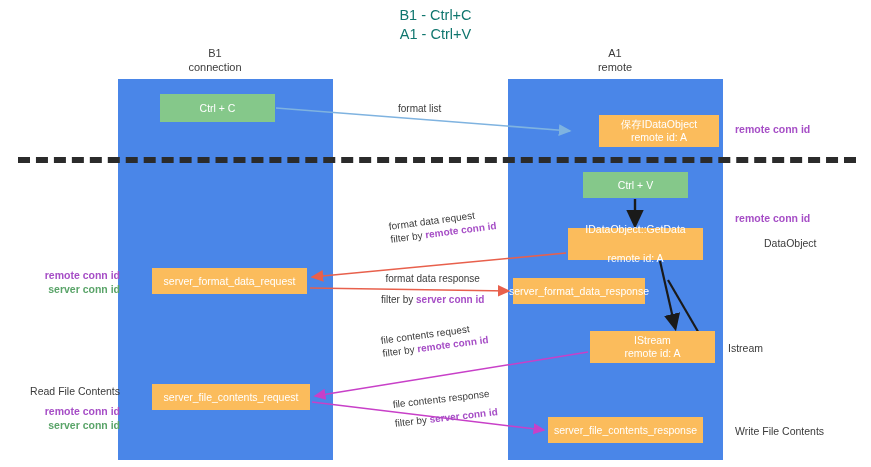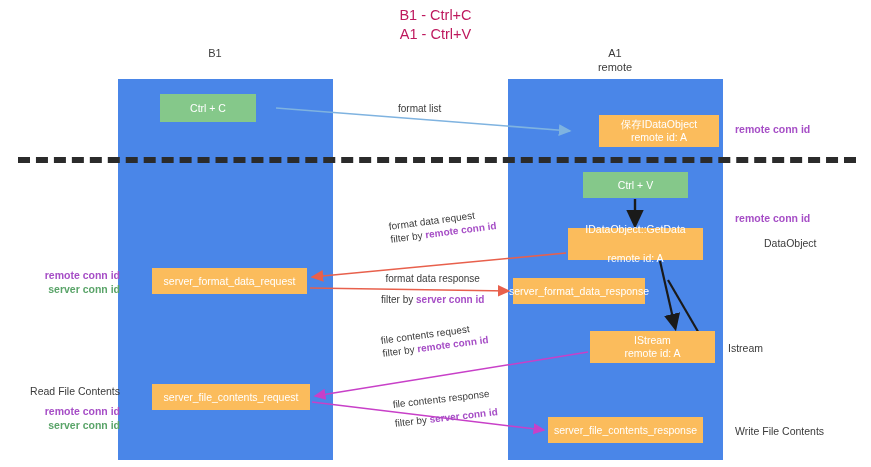--- a/index.html
+++ b/index.html
@@ -7,21 +7,21 @@
     font-family:"Liberation Sans","DejaVu Sans",sans-serif;
     width:871px;height:467px;position:relative;overflow:hidden;
     color:#3c3c3c;
   }
   #stage{position:absolute;left:0;top:0;width:871px;height:467px;}
   .abs{position:absolute;}
 
   
   #title{
     left:0;top:6px;width:871px;text-align:center;
-    font-size:14.5px;line-height:19px;color:#be185d;
+    font-size:14.5px;line-height:19px;color:#0f766e;
   }
 
   
   .col-head{
     font-size:11px;line-height:14px;text-align:center;color:#3b3b3b;
   }
   #head-b1{left:155px;top:46px;width:120px;}
   #head-a1{left:555px;top:46px;width:120px;}
 
   
@@ -38,21 +38,21 @@
   
   .node{
     box-sizing:border-box;color:#ffffff;text-align:center;
     font-size:10.5px;line-height:13px;
     display:flex;flex-direction:column;align-items:center;justify-content:center;
   }
   .green{background:#85c88a;}
   .orange{background:#fbb košt;}
   .orange{background:#fbbc5c;}
 
-  #n-ctrlc{left:160px;top:94px;width:96px;height:28px;}
+  #n-ctrlc{left:160px;top:94px;width:115px;height:28px;}
   #n-dataobj{left:575px;top:115px;width:120px;height:32px;margin-left:24px;}
   #n-ctrlv{left:583px;top:172px;width:105px;height:26px;}
   #n-getdata{left:568px;top:228px;width:135px;height:32px;gap:16px;}
   #n-fmtreq{left:152px;top:268px;width:155px;height:26px;}
   #n-fmtresp{left:513px;top:278px;width:132px;height:26px;}
   #n-istream{left:590px;top:331px;width:125px;height:32px;}
   #n-filereq{left:152px;top:384px;width:158px;height:26px;}
   #n-fileresp{left:548px;top:417px;width:155px;height:26px;}
 
   
@@ -90,20 +90,21 @@
   <div class="abs lane" id="lane-b1"></div>
   <div class="abs lane" id="lane-a1"></div>
 
   <div class="abs" id="title">
     <div>B1 - Ctrl+C</div>
     <div>A1 - Ctrl+V</div>
   </div>
 
   <div class="abs col-head" id="head-b1">
     <div>B1</div>
+    <div>connection</div>
   </div>
   <div class="abs col-head" id="head-a1">
     <div>A1</div>
     <div>remote</div>
   </div>
 
   <svg id="wires">
     <defs>
       <marker id="ar-blue" markerWidth="9" markerHeight="9" refX="7" refY="4.5" orient="auto">
         <path d="M0,0.8 L8,4.5 L0,8.2 z" fill="#7fb3e0"></path>

